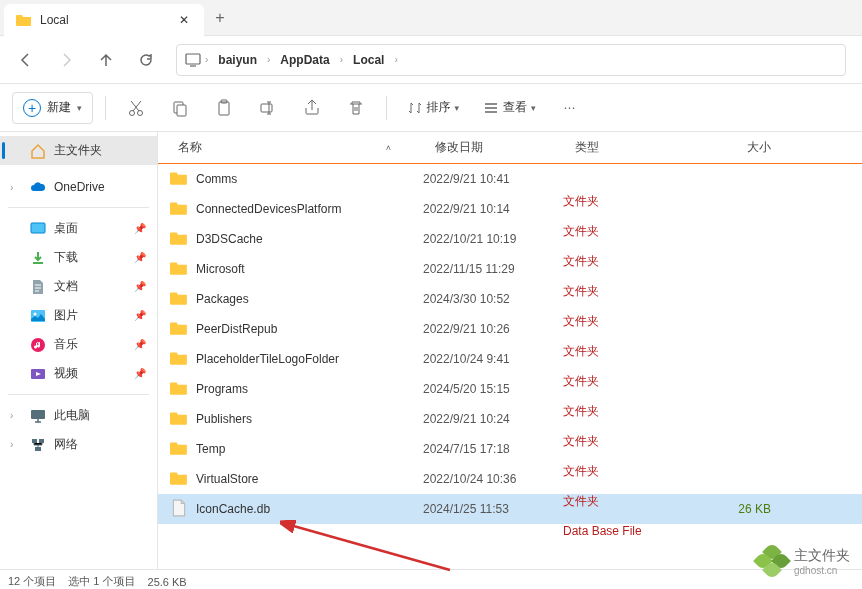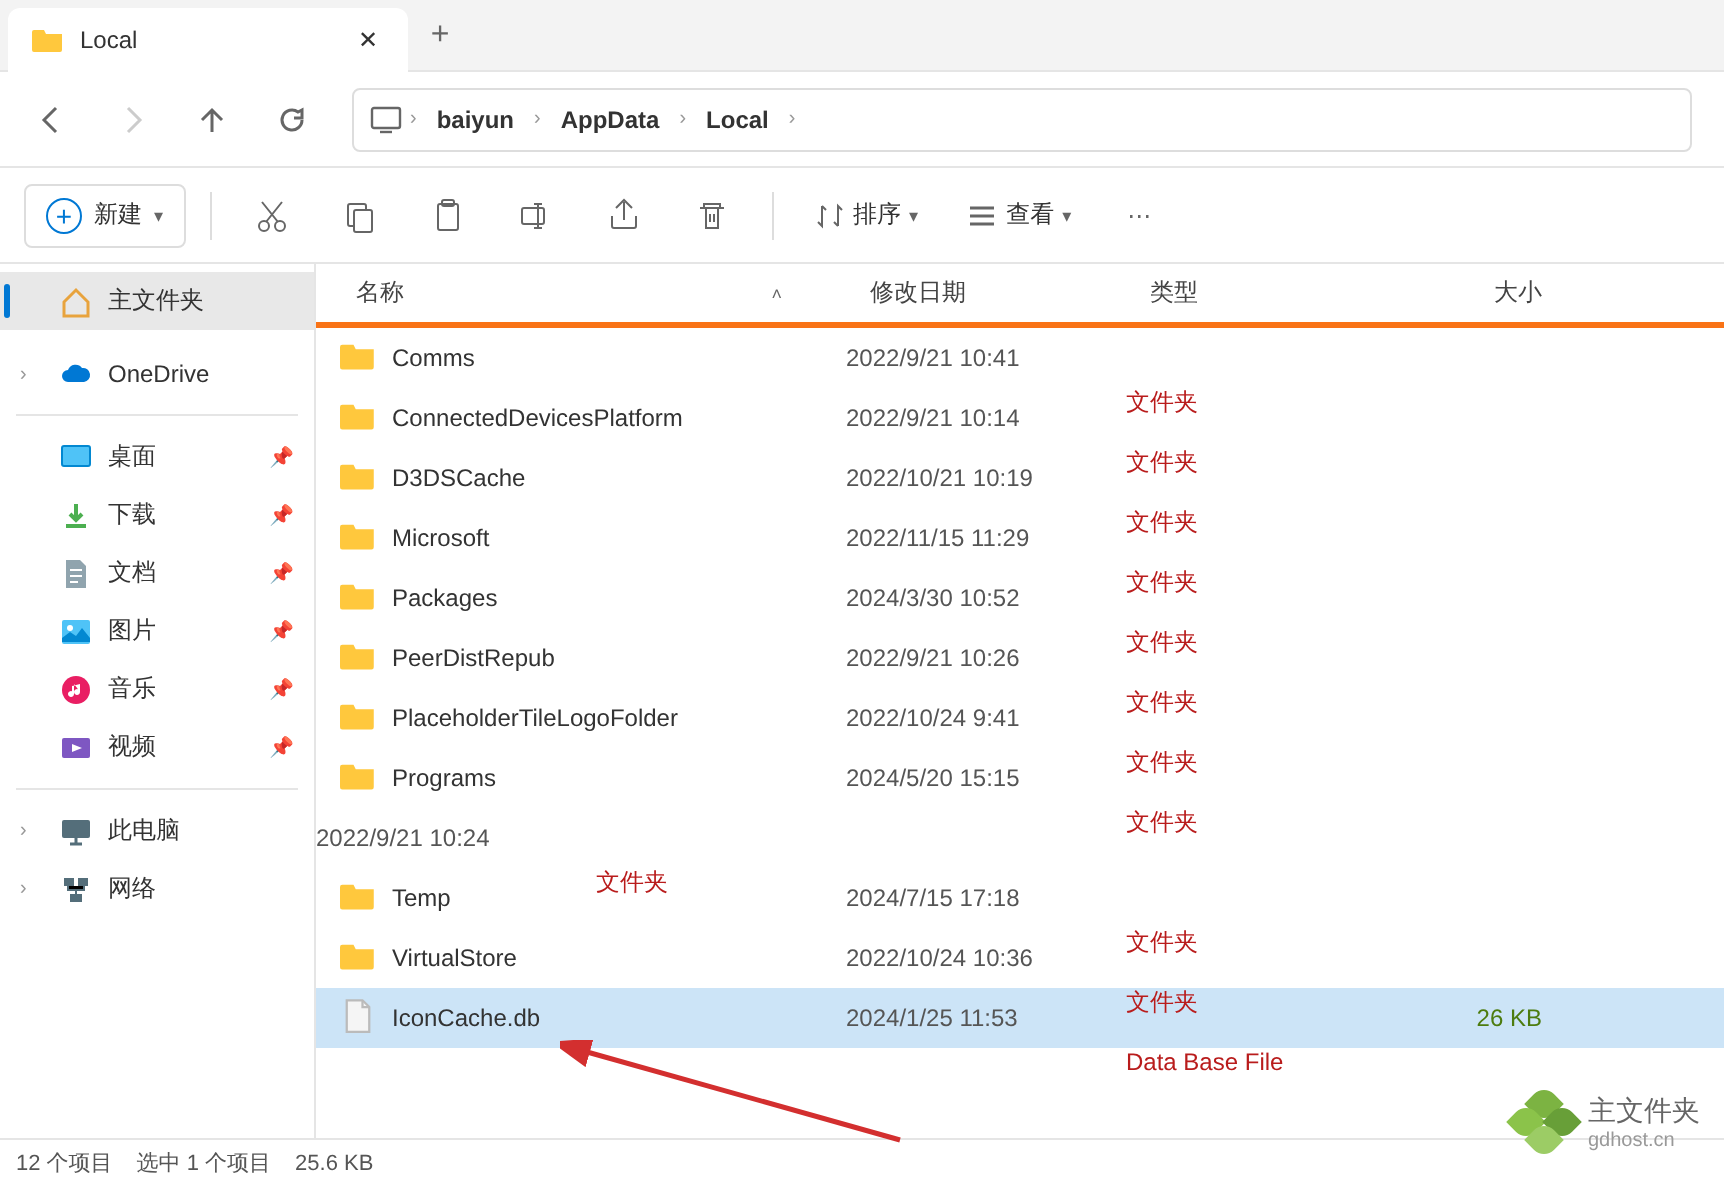--- a/index.html
+++ b/index.html
@@ -30,21 +30,21 @@
 .sidebar { width: 158px; border-right: 1px solid #e5e5e5; overflow-y: auto; padding-top: 4px; }
 .side-item { display: flex; align-items: center; gap: 8px; padding: 6px 10px; cursor: pointer; font-size: 12px; position: relative; }
 .side-item.active { background: #e8e8e8; }
 .side-item.active::before { content: ''; position: absolute; left: 2px; top: 6px; bottom: 6px; width: 3px; background: #0078d4; border-radius: 2px; }
 .side-chevron { width: 12px; color: #999; font-size: 10px; }
 .side-icon { width: 16px; height: 16px; flex-shrink: 0; }
 .side-pin { margin-left: auto; color: #999; font-size: 10px; }
 .side-sep { height: 1px; background: #e5e5e5; margin: 6px 8px; }
 
 .content { flex: 1; display: flex; flex-direction: column; }
-.col-headers { display: flex; height: 32px; border-bottom: 3px solid #f97316; align-items: center; font-size: 12px; color: #444; }
+.col-headers { display: flex; height: 32px; border-bottom: 1px solid #f97316; align-items: center; font-size: 12px; color: #444; }
 .col-h { padding: 0 12px; cursor: pointer; display: flex; align-items: center; gap: 4px; }
 .col-name { width: 265px; padding-left: 20px; }
 .col-date { width: 140px; }
 .col-type { width: 120px; }
 .col-size { width: 100px; justify-content: flex-end; }
 .sort-ind { font-size: 9px; color: #666; }
 
 .file-list { flex: 1; overflow-y: auto; }
 .file-row { display: flex; align-items: center; height: 30px; cursor: pointer; font-size: 12px; }
 .file-row.selected { background: #cce4f7; }
@@ -370,20 +370,26 @@
             <span><svg class="file-icon folder-svg" viewBox="0 0 16 16">
                 <path d="M1 3h5l1 2h8v8a1 1 0 0 1-1 1H1a1 1 0 0 1-1-1V4a1 1 0 0 1 1-1z"></path>
               </svg></span>
             <span>Programs</span>
           </div>
           <div class="file-date-cell">2024/5/20 15:15</div>
           <div class="file-type-cell">文件夹</div>
           <div class="file-size-cell"></div>
         </div>
         <div class="file-row">
+          <div class="file-name-cell">
+            <span><svg class="file-icon folder-svg" viewBox="0 0 16 16">
+                <path d="M1 3h5l1 2h8v8a1 1 0 0 1-1 1H1a1 1 0 0 1-1-1V4a1 1 0 0 1 1-1z"></path>
+              </svg></span>
+            <span>Publishers</span>
+          </div>
           <div class="file-date-cell">2022/9/21 10:24</div>
           <div class="file-type-cell">文件夹</div>
           <div class="file-size-cell"></div>
         </div>
         <div class="file-row">
           <div class="file-name-cell">
             <span><svg class="file-icon folder-svg" viewBox="0 0 16 16">
                 <path d="M1 3h5l1 2h8v8a1 1 0 0 1-1 1H1a1 1 0 0 1-1-1V4a1 1 0 0 1 1-1z"></path>
               </svg></span>
             <span>Temp</span>

